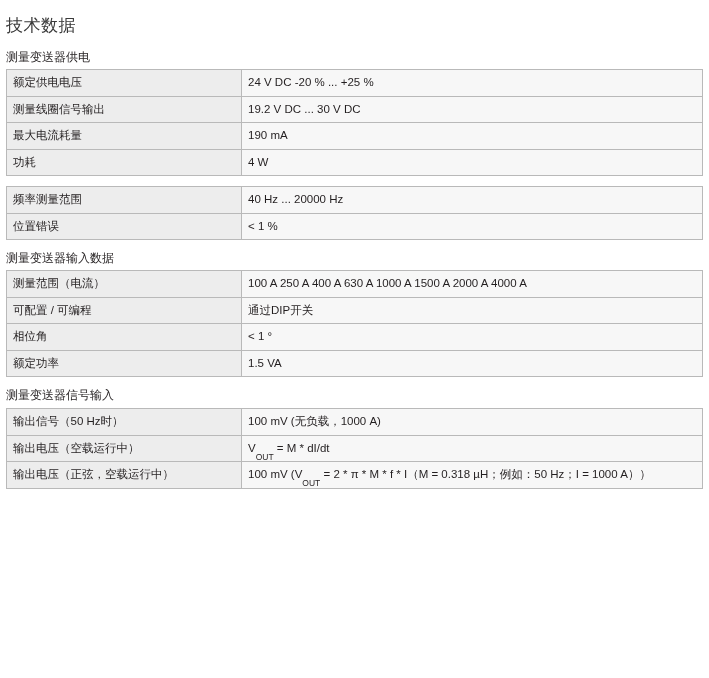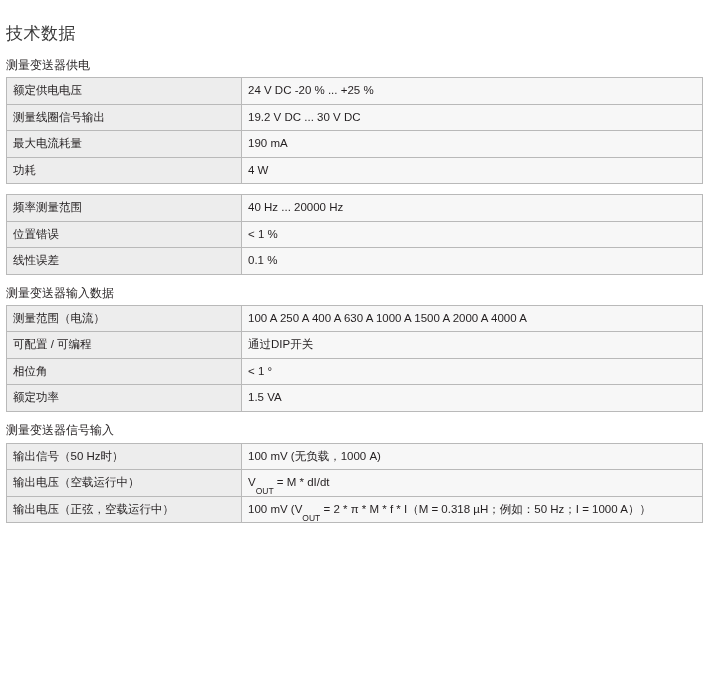--- a/index.html
+++ b/index.html
@@ -9,21 +9,21 @@
   }
   body {
     width: 709px;
     height: 678px;
     font-family: "Liberation Sans", sans-serif;
     color: #231f20;
     -webkit-font-smoothing: antialiased;
   }
   .page {
     width: 709px;
-    padding: 18px 0 0 0;
+    padding: 10px 0 0 0;
     box-sizing: border-box;
   }
   .page-title {
     font-size: 17px;
     font-weight: normal;
     color: #3a3a3a;
     margin: 4px 0 12px 6px;
     letter-spacing: 0.5px;
   }
   .section {
@@ -102,24 +102,20 @@
     <table class="spec">
       <tbody>
         <tr>
           <td class="label">频率测量范围</td>
           <td class="value">40 Hz ... 20000 Hz</td>
         </tr>
         <tr>
           <td class="label">位置错误</td>
           <td class="value">&lt; 1 %</td>
         </tr>
-        <tr>
-          <td class="label">线性误差</td>
-          <td class="value">0.1 %</td>
-        </tr>
       </tbody>
     </table>
   </div>
 
   <div class="section">
     <div class="section-title">测量变送器输入数据</div>
     <table class="spec">
       <tbody>
         <tr>
           <td class="label">测量范围（电流）</td>

